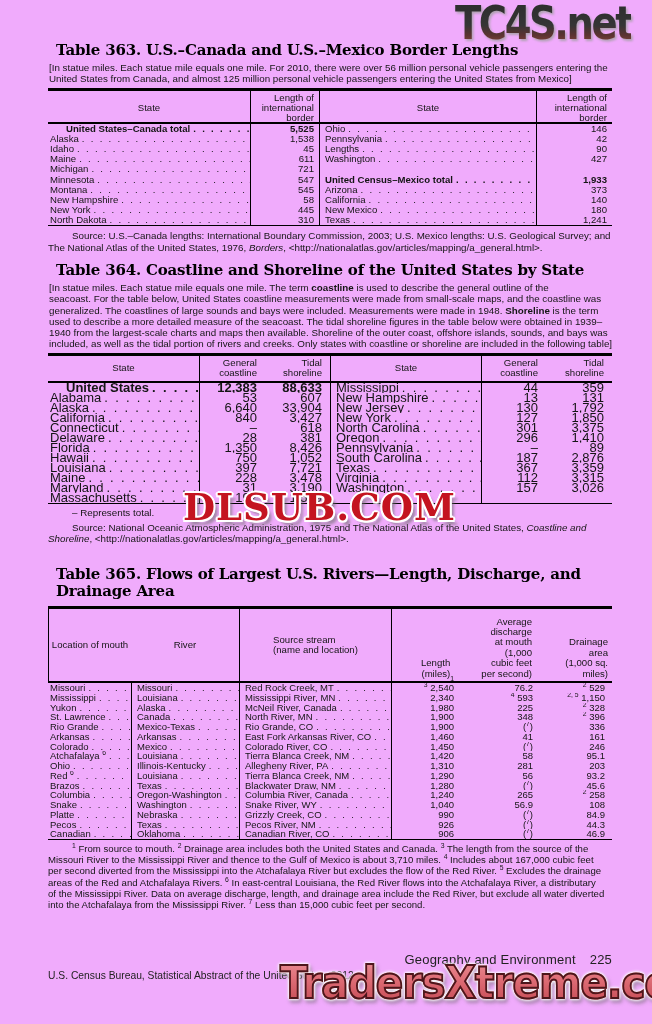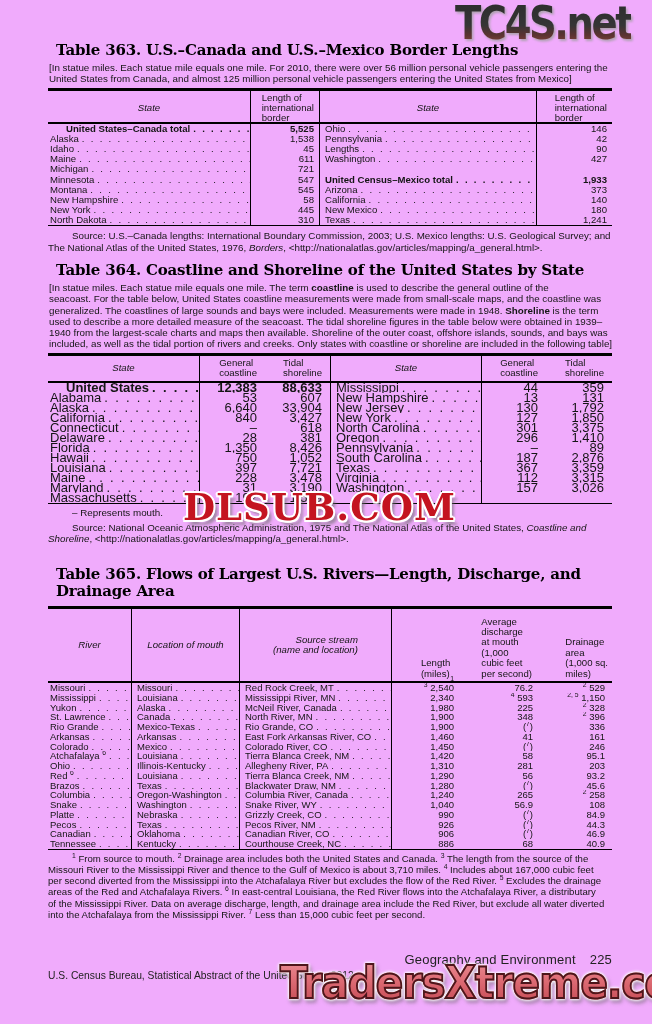--- a/index.html
+++ b/index.html
@@ -29,22 +29,22 @@
   .num{text-align:right;}
   .pr5{padding-right:5px}.pr7{padding-right:7px}.pr8{padding-right:8px}
   .lblc{display:flex;align-items:baseline;padding-left:2px;}
   .t{white-space:nowrap;}
   .dots{flex:1;min-width:0;overflow:hidden;white-space:nowrap;letter-spacing:1.8px;padding-left:3px;}
   .dots::after{content:". . . . . . . . . . . . . . . . . . . . . . . . . . . . . . . . . . . . . . . . . . . . . . . . . . . .";}
   .bb{font-weight:bold;}
   .ind{padding-left:18px;}
   .pl{padding-left:5px;}
   .hc{font-size:9.6px;line-height:10.4px;white-space:nowrap;min-width:0;}
-  .hc-c{display:flex;align-items:center;justify-content:center;text-align:right;font-style:italic;}
-  .hc-rb{display:flex;align-items:flex-end;justify-content:flex-end;padding:2px 8px 2px 2px;}
+  .hc-c{display:flex;align-items:center;justify-content:center;text-align:left;}
+  .hc-rb{display:flex;align-items:flex-end;justify-content:flex-end;text-align:right;padding:2px 8px 2px 2px;}
   .th363{height:31px}.th363 .hc-rb{padding-right:5px}
   .th364{height:25px}
   .th365{height:72px}
   .th365 .pr4{padding-right:4px}
   sup{font-size:6.8px;vertical-align:super;line-height:0;}
 
   #footer-right{position:absolute;top:952px;right:40px;font-size:13px;color:#222;letter-spacing:0.2px;}
   #footer-right .pg{margin-left:14px;}
   #footer-left{position:absolute;top:970px;left:48px;font-size:10.3px;color:#222;}
 
@@ -378,30 +378,30 @@
               <span class="dots"></span>
             </div>
             <div class="cell num bl pr8">192</div>
             <div class="cell num pr8">1,519</div>
             <div class="cell lblc bl pl"></div>
             <div class="cell num bl pr8"></div>
             <div class="cell num pr8"></div>
           </div>
         </div>
     </div>
-    <div class="p rz">– Represents mouth.</div>
+    <div class="p rz">– Represents total.</div>
     <div class="p src">Source: National Oceanic Atmospheric Administration, 1975 and The National Atlas of the United States, <i>Coastline and</i><br><i>Shoreline</i>, &lt;http://nationalatlas.gov/articles/mapping/a_general.html&gt;.</div>
   </div>
 
   <div class="sec" id="s365">
     <h2 class="t-title">Table 365. Flows of Largest U.S. Rivers—Length, Discharge, and<br>Drainage Area</h2>
     <div class="tbl" style="margin-top:6px">
       <div class="thead g365 th365">
+        <div class="hc hc-c bl">Location of mouth</div>
         <div class="hc hc-c">River</div>
-        <div class="hc hc-c bl">Location of mouth</div>
         <div class="hc hc-c bl">Source stream<br>(name and location)</div>
         <div class="hc hc-rb bl">Length<br>(miles) <sup>1</sup></div>
         <div class="hc hc-rb pr7">Average<br>discharge<br>at mouth<br>(1,000<br>cubic feet<br>per second)</div>
         <div class="hc hc-rb pr4">Drainage<br>area<br>(1,000 sq.<br>miles)</div>
       </div>
       <div id="t365b">
           <div class="trow g365">
             <div class="cell lblc">
               <span class="t">Missouri</span>
               <span class="dots"></span>
@@ -666,37 +666,20 @@
               <span class="dots"></span>
             </div>
             <div class="cell lblc bl pl">
               <span class="t">Canadian River, CO</span>
               <span class="dots"></span>
             </div>
             <div class="cell num bl pr8">906</div>
             <div class="cell num pr7">(<sup>7</sup>)</div>
             <div class="cell num pr7">46.9</div>
           </div>
-          <div class="trow g365">
-            <div class="cell lblc">
-              <span class="t">Tennessee</span>
-              <span class="dots"></span>
-            </div>
-            <div class="cell lblc bl pl">
-              <span class="t">Kentucky</span>
-              <span class="dots"></span>
-            </div>
-            <div class="cell lblc bl pl">
-              <span class="t">Courthouse Creek, NC</span>
-              <span class="dots"></span>
-            </div>
-            <div class="cell num bl pr8">886</div>
-            <div class="cell num pr7">68</div>
-            <div class="cell num pr7">40.9</div>
-          </div>
         </div>
     </div>
     <div class="p fnotes"><sup>1</sup> From source to mouth. <sup>2</sup> Drainage area includes both the United States and Canada. <sup>3</sup> The length from the source of the<br>Missouri River to the Mississippi River and thence to the Gulf of Mexico is about 3,710 miles. <sup>4</sup> Includes about 167,000 cubic feet<br>per second diverted from the Mississippi into the Atchafalaya River but excludes the flow of the Red River. <sup>5</sup> Excludes the drainage<br>areas of the Red and Atchafalaya Rivers. <sup>6</sup> In east-central Louisiana, the Red River flows into the Atchafalaya River, a distributary<br>of the Mississippi River. Data on average discharge, length, and drainage area include the Red River, but exclude all water diverted<br>into the Atchafalaya from the Mississippi River. <sup>7</sup> Less than 15,000 cubic feet per second.</div>
   </div>
 
   <div id="wm-mid">DLSUB.COM</div>
 
   <div id="footer-right">
     <span>Geography and Environment</span><span class="pg">225</span>
   </div>

